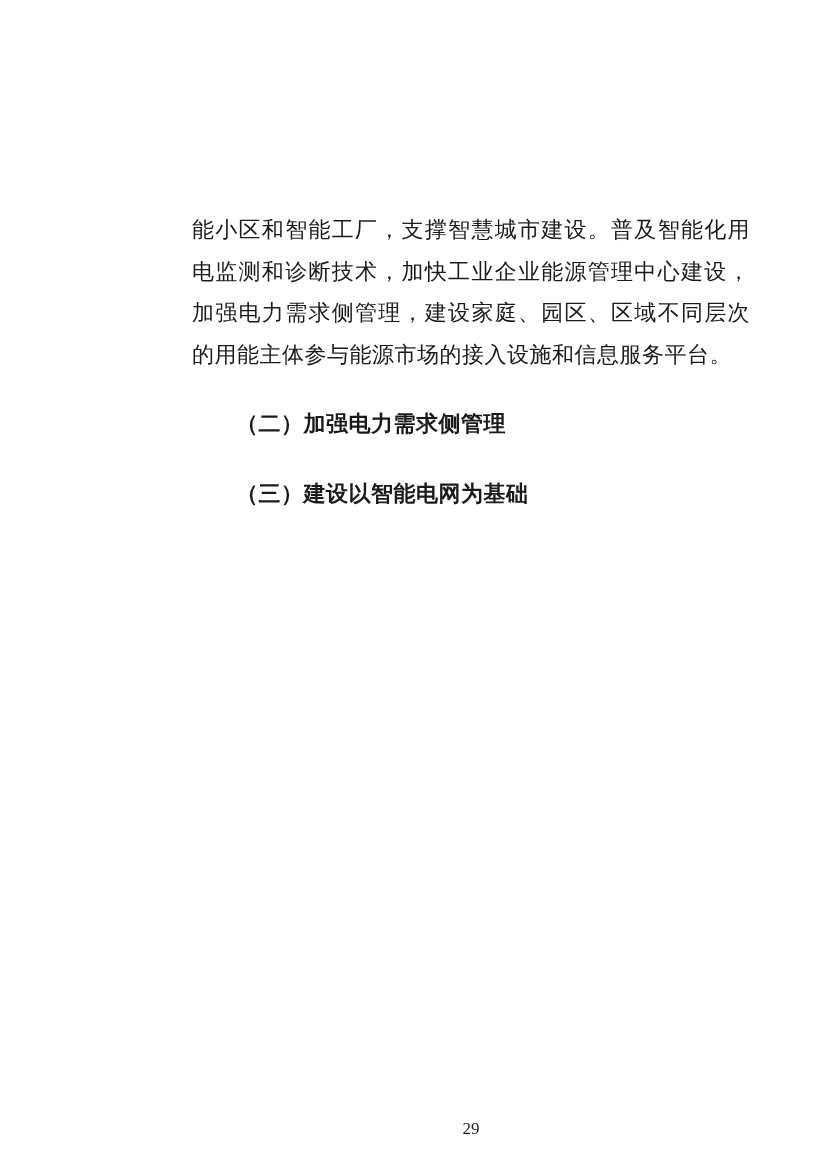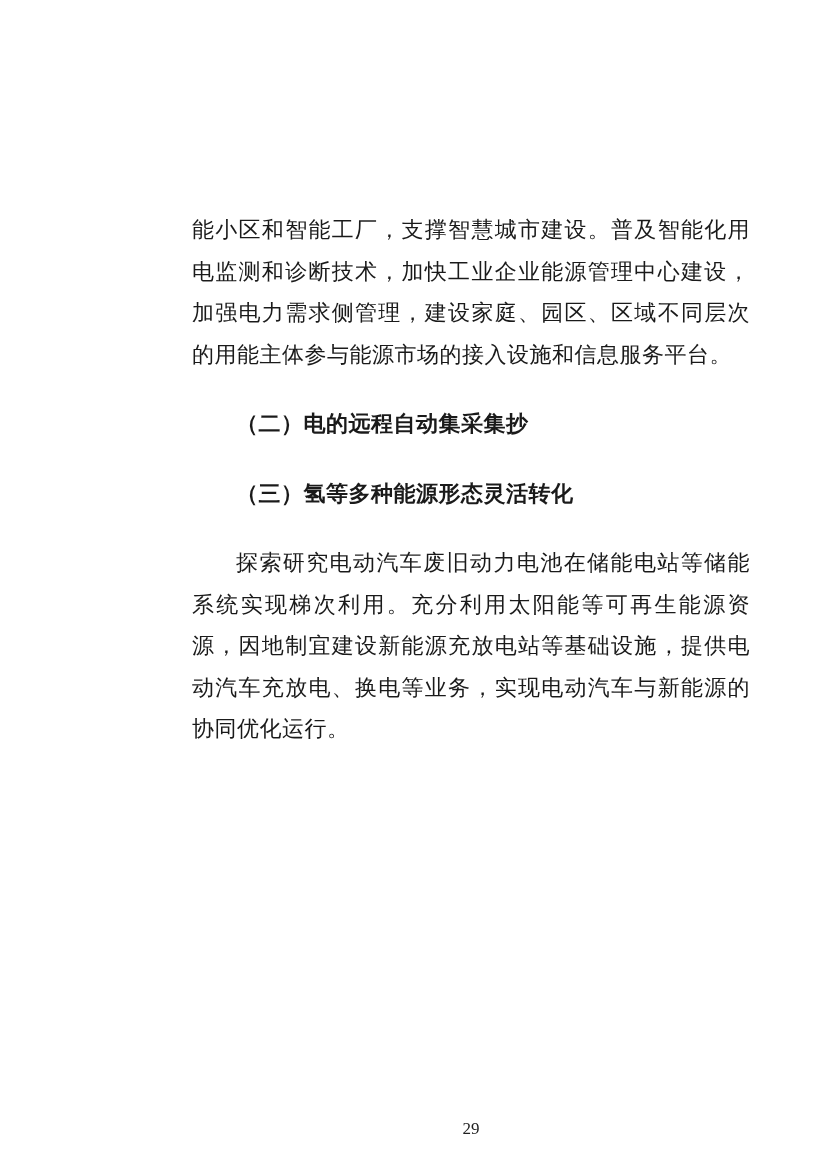--- a/index.html
+++ b/index.html
@@ -50,18 +50,17 @@
     letter-spacing: 0;
     color: #1f1f1f;
   }
 </style>
 </head>
 <body>
 
 <div class="page">
   <main class="content">
       <p class="paragraph">能小区和智能工厂，支撑智慧城市建设。普及智能化用电监测和诊断技术，加快工业企业能源管理中心建设，加强电力需求侧管理，建设家庭、园区、区域不同层次的用能主体参与能源市场的接入设施和信息服务平台。</p>
-      <p class="heading">（二）电的远程自动集采集抄</p>
-      <p class="heading">（三）氢等多种能源形态灵活转化</p>
-      <p class="paragraph indent">探索研究电动汽车废旧动力电池在储能电站等储能系统实现梯次利用。充分利用太阳能等可再生能源资源，因地制宜建设新能源充放电站等基础设施，提供电动汽车充放电、换电等业务，实现电动汽车与新能源的协同优化运行。</p>
+      <p class="heading">（二）加强电力需求侧管理</p>
+      <p class="heading">（三）建设以智能电网为基础</p>
     </main>
   <div class="page-number">29</div>
 </div>
 
 </body></html>

